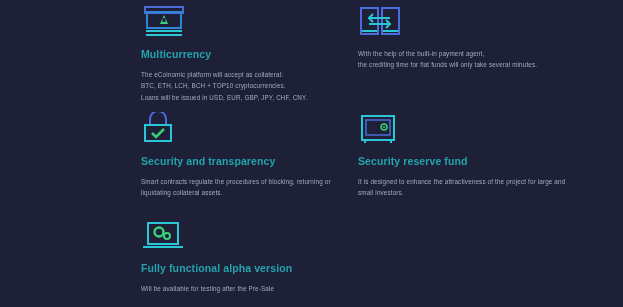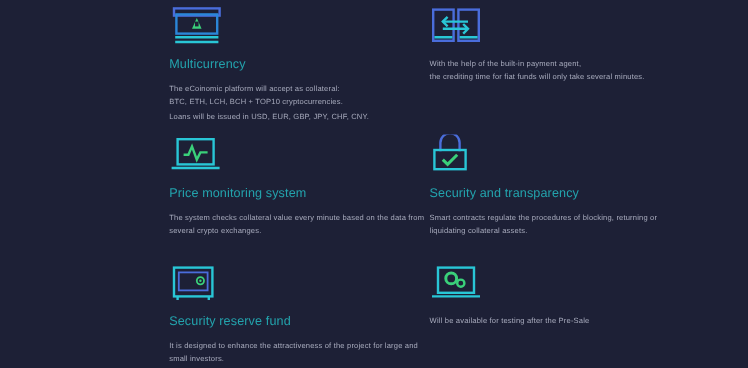--- a/index.html
+++ b/index.html
@@ -42,21 +42,21 @@
     height: 38px;
     display: block;
     margin-bottom: 5px;
   }
   .icon-wrap svg {
     display: block;
   }
   .card-title {
     color: #23a3ad;
     font-size: 10.5px;
-    font-weight: normal;
+    font-weight: bold;
     letter-spacing: 0.1px;
     margin: 0 0 9px 0;
     line-height: 12px;
   }
   .card-body {
     margin: 0;
     padding: 0;
     list-style: none;
   }
   .card-body li {
@@ -104,34 +104,20 @@
           <path d="M15 9 L11 13 L15 17" fill="none" stroke="#29c6d6" stroke-width="2"></path>
           <path d="M28 15 L32 19 L28 23" fill="none" stroke="#29c6d6" stroke-width="2"></path>
         </svg>
       </span>
       <ul class="card-body">
         <li>With the help of the built-in payment agent,</li>
         <li>the crediting time for fiat funds will only take several minutes.</li>
       </ul>
     </div>
 
-    <div class="card row2">
-      <span class="icon-wrap">
-        <svg width="48" height="36" viewBox="0 0 48 36">
-          <rect x="7" y="4" width="30" height="21" fill="none" stroke="#29c6d6" stroke-width="2"></rect>
-          <polyline points="12,17 16,17 19,10 23,21 26,15 32,15" fill="none" stroke="#3ad07a" stroke-width="2"></polyline>
-          <line x1="2" y1="28" x2="42" y2="28" stroke="#29c6d6" stroke-width="2"></line>
-        </svg>
-      </span>
-      <div class="card-title">Price monitoring system</div>
-      <ul class="card-body">
-        <li>The system checks collateral value every minute based on the data from</li>
-        <li>several crypto exchanges.</li>
-      </ul>
-    </div>
 
     <div class="card row2">
       <span class="icon-wrap">
         <svg width="48" height="36" viewBox="0 0 48 36">
           <path d="M9 14 L9 7 A8 8 0 0 1 25 7 L25 14" fill="none" stroke="#4a6ddb" stroke-width="2"></path>
           <rect x="4" y="13" width="26" height="16" fill="none" stroke="#29c6d6" stroke-width="2"></rect>
           <polyline points="11,21 15,25 23,17" fill="none" stroke="#3ad07a" stroke-width="2.5"></polyline>
         </svg>
       </span>
       <div class="card-title">Security and transparency</div>
@@ -161,19 +147,20 @@
 
     <div class="card row3">
       <span class="icon-wrap">
         <svg width="48" height="36" viewBox="0 0 48 36">
           <rect x="7" y="4" width="30" height="21" fill="none" stroke="#29c6d6" stroke-width="2"></rect>
           <circle cx="18" cy="13" r="4.5" fill="none" stroke="#3ad07a" stroke-width="2.5"></circle>
           <circle cx="26" cy="17" r="3" fill="none" stroke="#3ad07a" stroke-width="2"></circle>
           <line x1="2" y1="28" x2="42" y2="28" stroke="#29c6d6" stroke-width="2"></line>
         </svg>
       </span>
+      <div class="card-title">Fully functional alpha version</div>
       <ul class="card-body">
         <li>Will be available for testing after the Pre-Sale</li>
       </ul>
     </div>
 
   </div>
 </div>
 
 </body></html>

